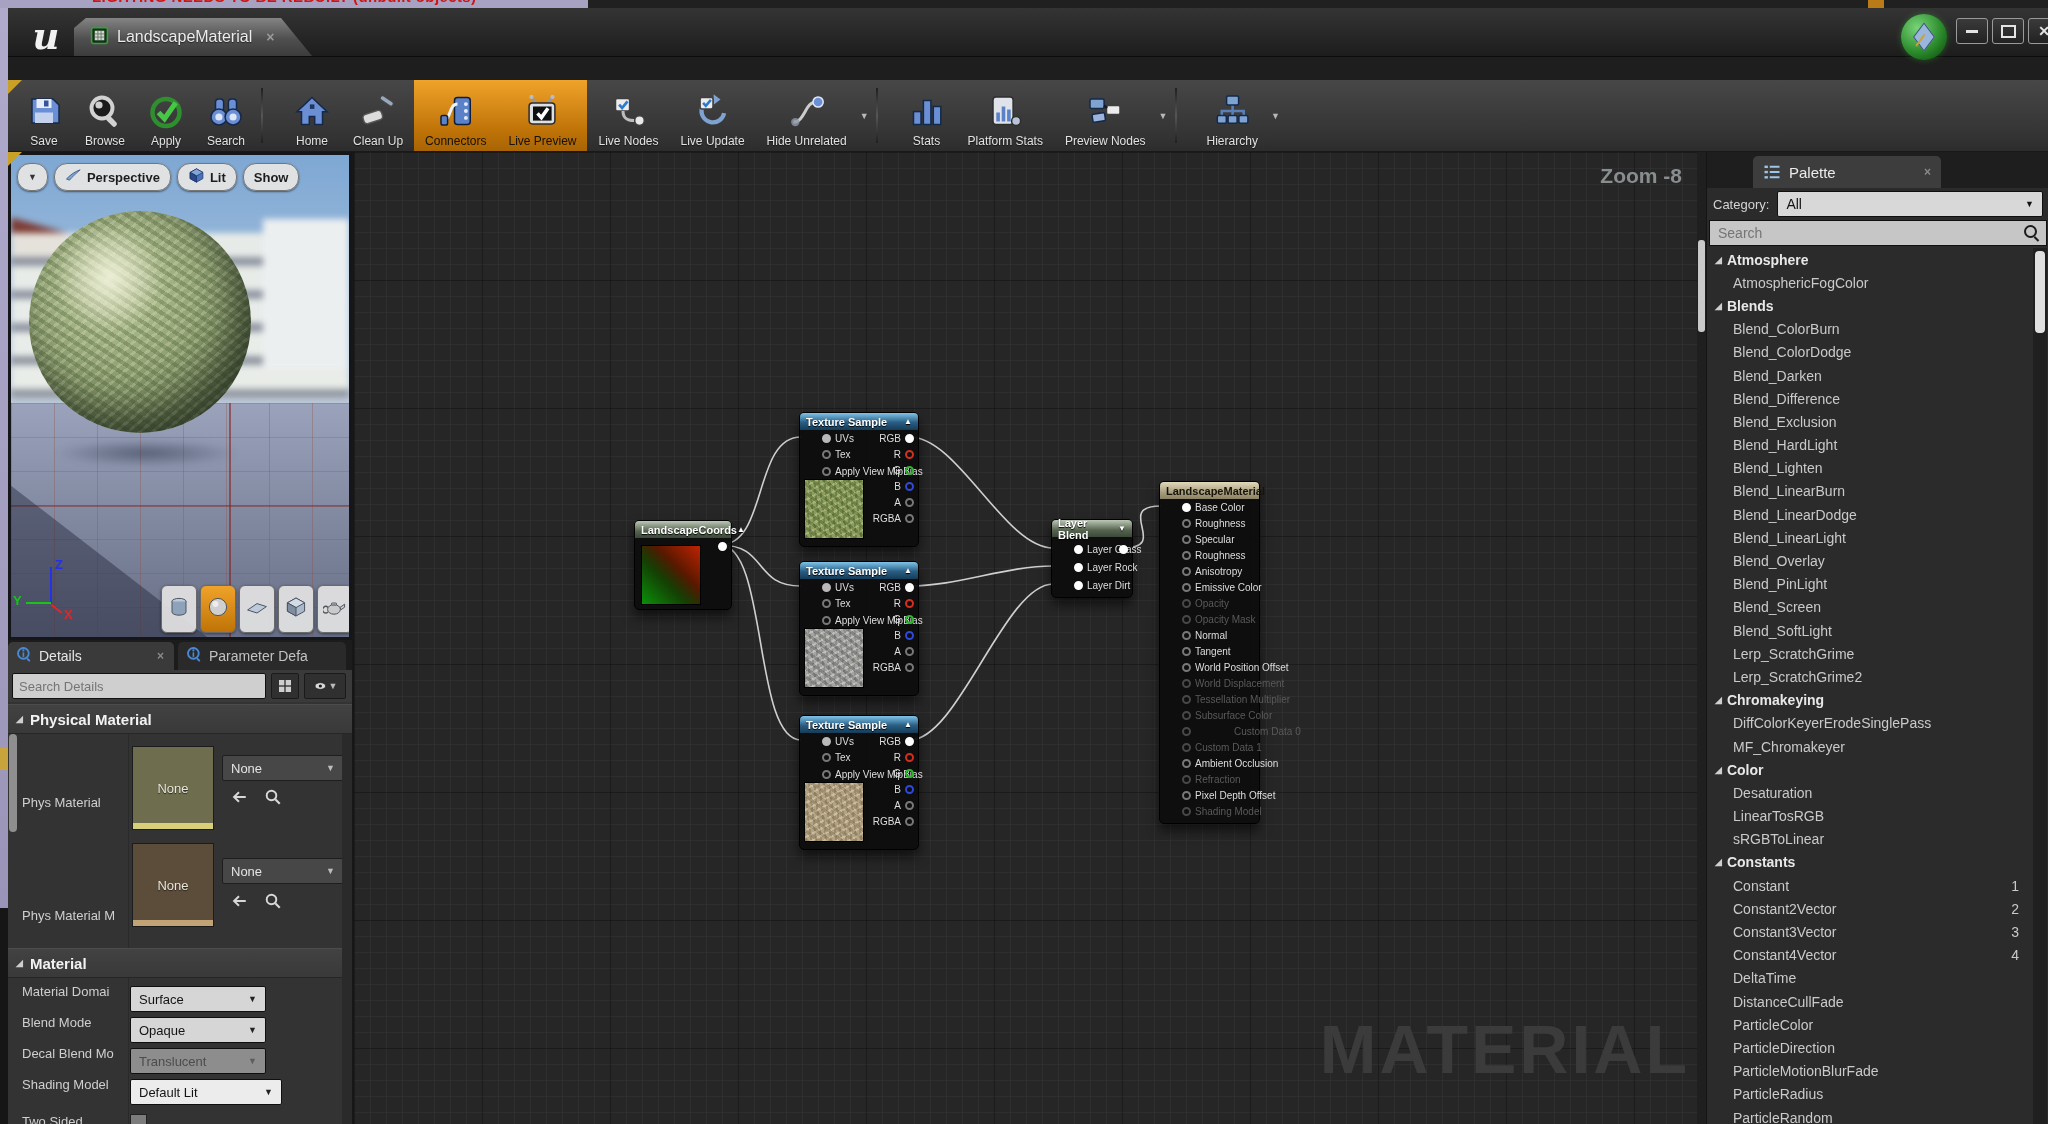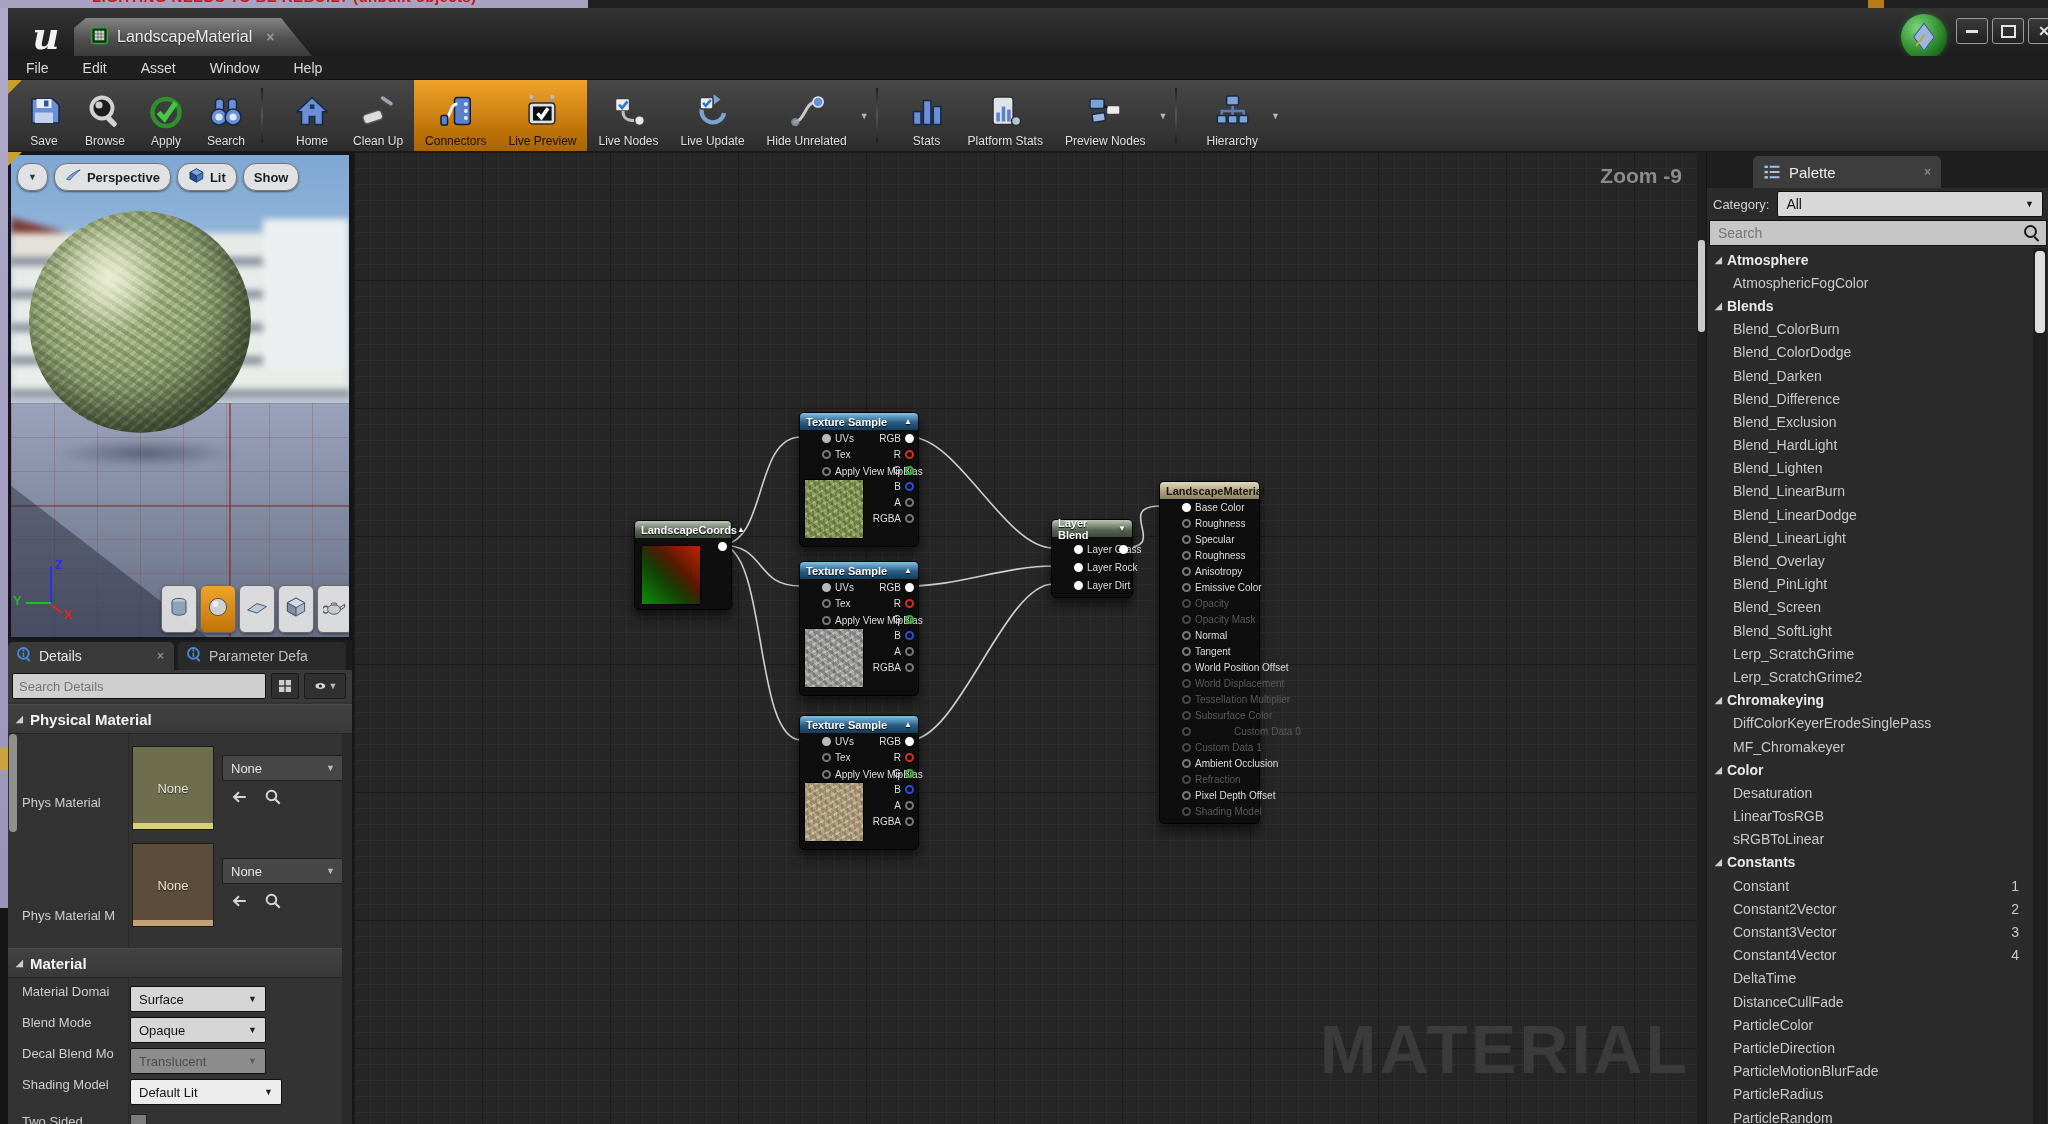--- a/index.html
+++ b/index.html
@@ -258,27 +258,20 @@
       <div class="wbtn">
           <div class="bar"></div>
         </div>
       <div class="wbtn">
           <div class="box"></div>
         </div>
       <div class="wbtn">✕</div>
     </div>
   </div>
 
-  <div class="abs menubar" id="menubar">
-      <span class="menu-item">File</span>
-      <span class="menu-item">Edit</span>
-      <span class="menu-item">Asset</span>
-      <span class="menu-item">Window</span>
-      <span class="menu-item">Help</span>
-    </div>
 
   <div class="abs toolbar" id="toolbar">
       <div class="tb-btn">
         <div class="icn">
           <span><svg width="36" height="36" viewBox="0 0 24 24">
               <path d="M4 4 h14 l4 4 v12 h-18z" fill="#6b8fd4" stroke="#16284a"></path>
               <rect x="7" y="4" width="10" height="6" fill="#e6edf8"></rect>
               <rect x="12" y="5" width="3" height="4" fill="#36549a"></rect>
               <rect x="6" y="13" width="12" height="7" fill="#c4d2ee"></rect>
             </svg></span>
@@ -646,21 +639,21 @@
         <span>Default Lit</span>
         <span class="dd">▼</span>
       </div>
       <div class="dt-label" style="top: 412px;">Two Sided</div>
       <div class="checkbox" style="left: 122px; top: 412px;"></div>
       <div class="dt-scroll"></div>
       <div class="dt-thumb"></div>
     </div>
 
   <div class="abs graph" id="graph">
-    <div class="zoom-lbl">Zoom -9</div>
+    <div class="zoom-lbl">Zoom -8</div>
     <div class="watermark">MATERIAL</div>
   <svg width="1354" height="972" class="wires">
         <path d="M366 393 C414 393 399 285 447 285" stroke="#d6d8da" stroke-width="1.6" fill="none" opacity=".95"></path>
         <path d="M366 393 C414 393 399 434 447 434" stroke="#d6d8da" stroke-width="1.6" fill="none" opacity=".95"></path>
         <path d="M366 393 C414 393 399 588 447 588" stroke="#d6d8da" stroke-width="1.6" fill="none" opacity=".95"></path>
         <path d="M556 285 C604 285 651 396 699 396" stroke="#d6d8da" stroke-width="1.6" fill="none" opacity=".95"></path>
         <path d="M556 434 C604 434 651 414 699 414" stroke="#d6d8da" stroke-width="1.6" fill="none" opacity=".95"></path>
         <path d="M556 588 C604 588 651 432 699 432" stroke="#d6d8da" stroke-width="1.6" fill="none" opacity=".95"></path>
         <path d="M769 396 C817 396 759 354 807 354" stroke="#d6d8da" stroke-width="1.6" fill="none" opacity=".95"></path>
       </svg>

